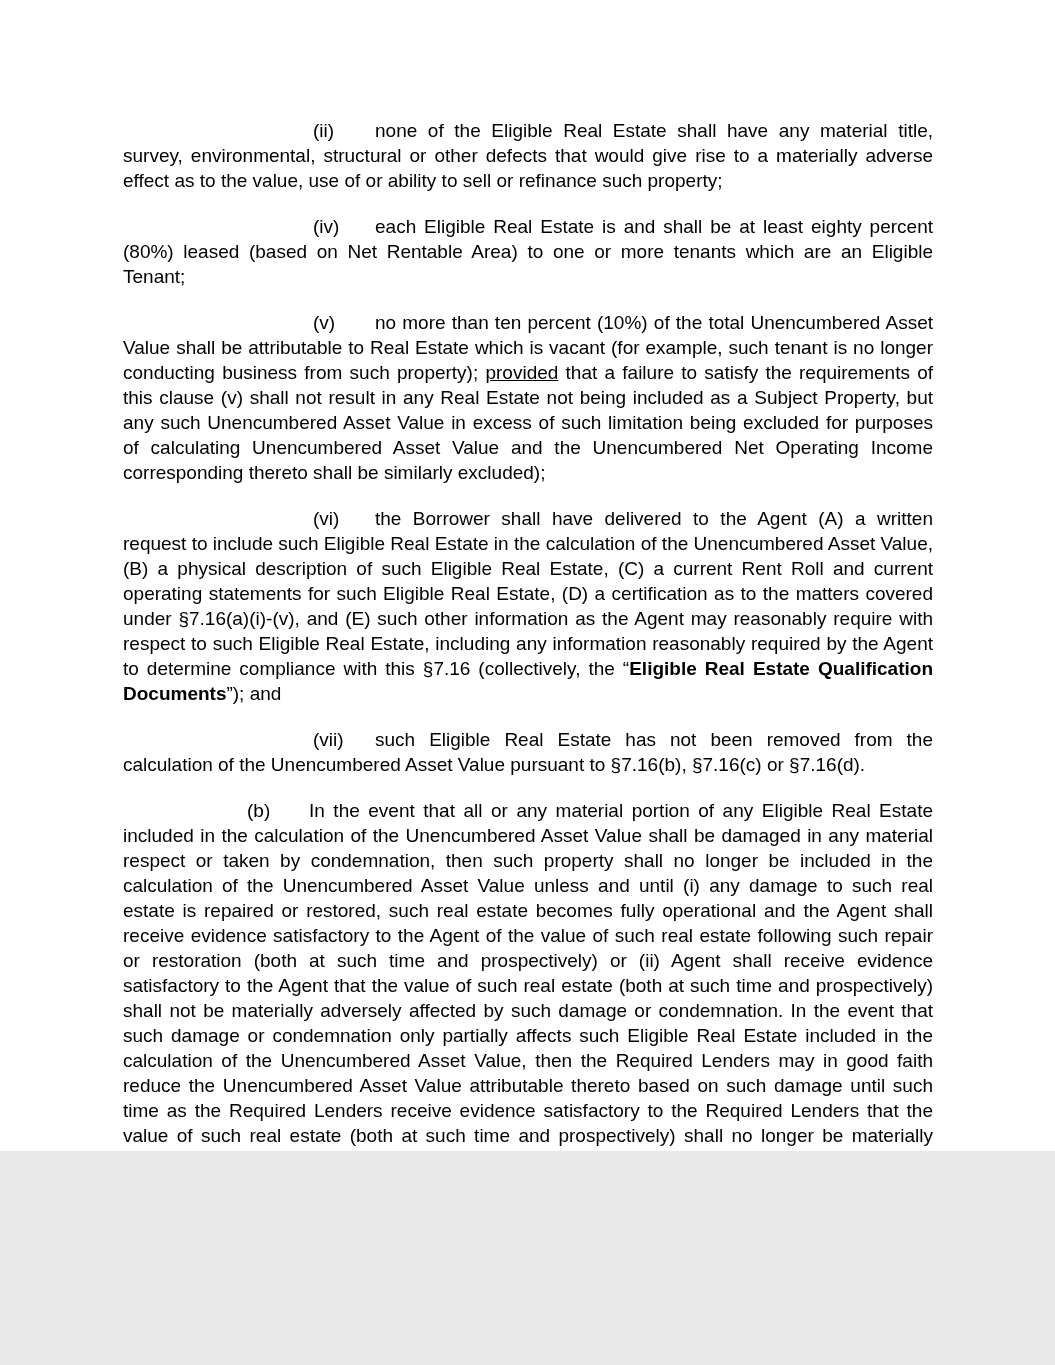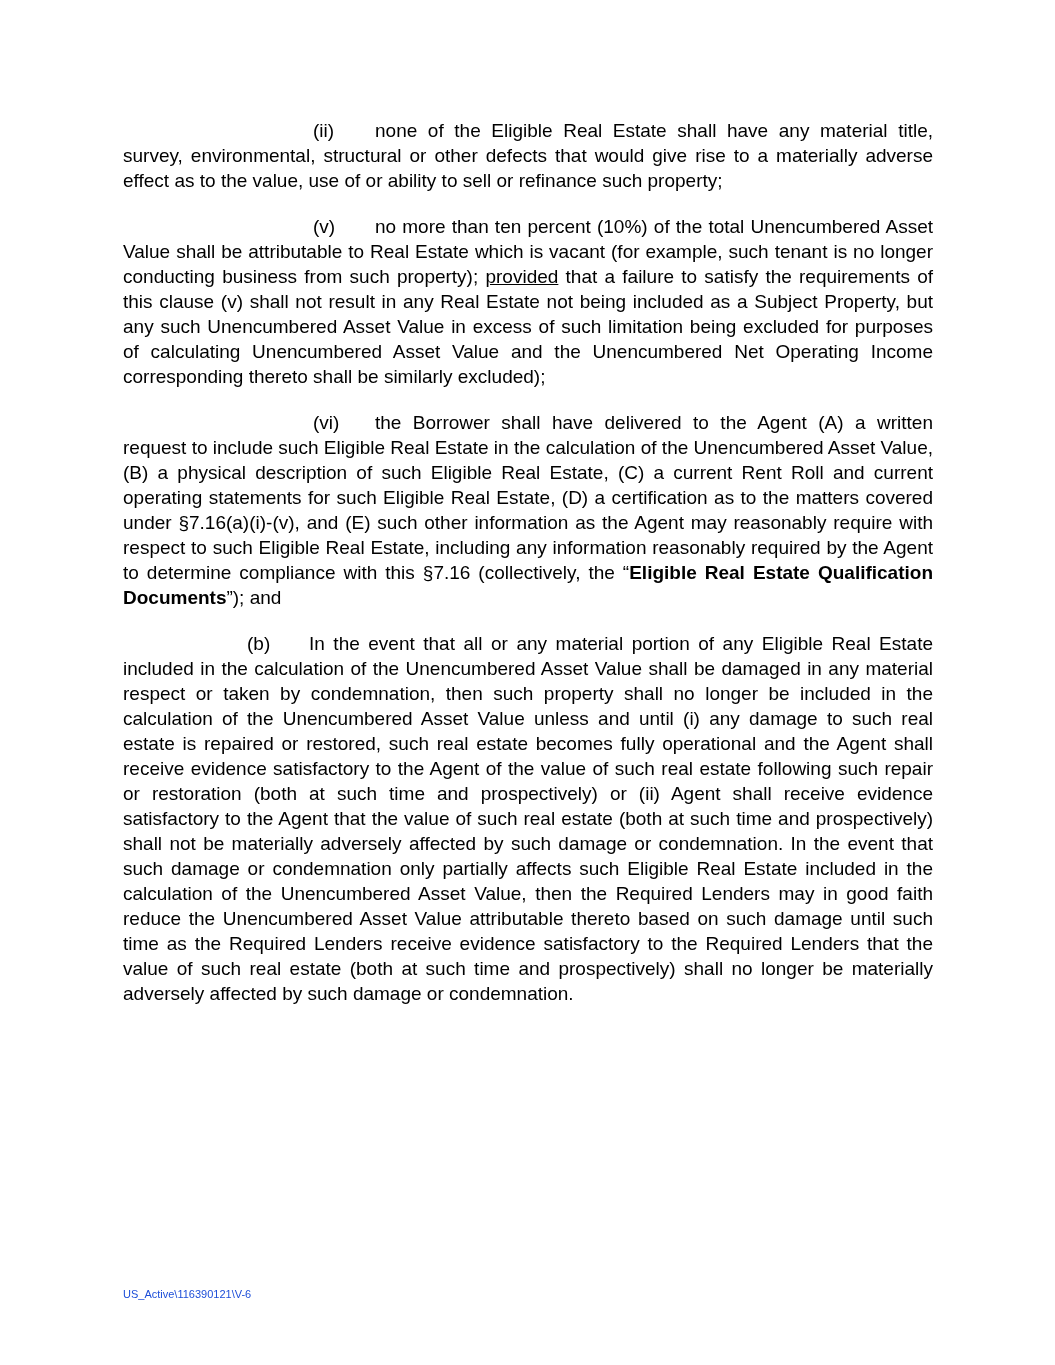--- a/index.html
+++ b/index.html
@@ -3,21 +3,21 @@
 <meta charset="utf-8">
 <style>
   html, body {
     margin: 0;
     padding: 0;
     background: #e8e8e8;
   }
   .page {
     position: relative;
     width: 1055px;
-    height: 1365px;
+    height: 1151px;
     margin: 0 auto;
     background: #ffffff;
     font-family: "Liberation Sans", sans-serif;
     color: #000000;
     overflow: hidden;
   }
   .content {
     position: absolute;
     left: 123px;
     top: 118px;
@@ -60,29 +60,35 @@
 <body>
 
 <div class="page">
   <div class="content">
 
     <p class="clause">
       <span class="clabel">(ii)</span><span>none of the Eligible Real Estate shall have any material title, survey, environmental, structural or other defects that would give rise to a materially adverse effect as to the value, use of or ability to sell or refinance such property;</span>
     </p>
 
 
+    <p class="clause">
+      <span class="clabel">(iv)</span><span>each Eligible Real Estate is and shall be at least eighty percent (80%) leased (based on Net Rentable Area) to one or more tenants which are an Eligible Tenant;</span>
+    </p>
 
     <p class="clause">
       <span class="clabel">(v)</span><span>no more than ten percent (10%) of the total Unencumbered Asset Value shall be attributable to Real Estate which is vacant (for example, such tenant is no longer conducting business from such property); </span><span class="u">provided</span><span> that a failure to satisfy the requirements of this clause (v) shall not result in any Real Estate not being included as a Subject Property, but any such Unencumbered Asset Value in excess of such limitation being excluded for purposes of calculating Unencumbered Asset Value and the Unencumbered Net Operating Income corresponding thereto shall be similarly excluded);</span>
     </p>
 
     <p class="clause">
       <span class="clabel">(vi)</span><span>the Borrower shall have delivered to the Agent (A) a written request to include such Eligible Real Estate in the calculation of the Unencumbered Asset Value, (B) a physical description of such Eligible Real Estate, (C) a current Rent Roll and current operating statements for such Eligible Real Estate, (D) a certification as to the matters covered under §7.16(a)(i)-(v), and (E) such other information as the Agent may reasonably require with respect to such Eligible Real Estate, including any information reasonably required by the Agent to determine compliance with this §7.16 (collectively, the “</span><span class="b">Eligible Real Estate Qualification Documents</span><span>”); and</span>
     </p>
 
+    <p class="clause">
+      <span class="clabel">(vii)</span><span>such Eligible Real Estate has not been removed from the calculation of the Unencumbered Asset Value pursuant to §7.16(b), §7.16(c) or §7.16(d).</span>
+    </p>
 
     <p class="clause letter">
       <span class="clabel">(b)</span><span>In the event that all or any material portion of any Eligible Real Estate included in the calculation of the Unencumbered Asset Value shall be damaged in any material respect or taken by condemnation, then such property shall no longer be included in the calculation of the Unencumbered Asset Value unless and until (i) any damage to such real estate is repaired or restored, such real estate becomes fully operational and the Agent shall receive evidence satisfactory to the Agent of the value of such real estate following such repair or restoration (both at such time and prospectively) or (ii) Agent shall receive evidence satisfactory to the Agent that the value of such real estate (both at such time and prospectively) shall not be materially adversely affected by such damage or condemnation.  In the event that such damage or condemnation only partially affects such Eligible Real Estate included in the calculation of the Unencumbered Asset Value, then the Required Lenders may in good faith reduce the Unencumbered Asset Value attributable thereto based on such damage until such time as the Required Lenders receive evidence satisfactory to the Required Lenders that the value of such real estate (both at such time and prospectively) shall no longer be materially adversely affected by such damage or condemnation.</span>
     </p>
 
   </div>
 
   <div class="doc-footer">US_Active\116390121\V-6</div>
 </div>
 

